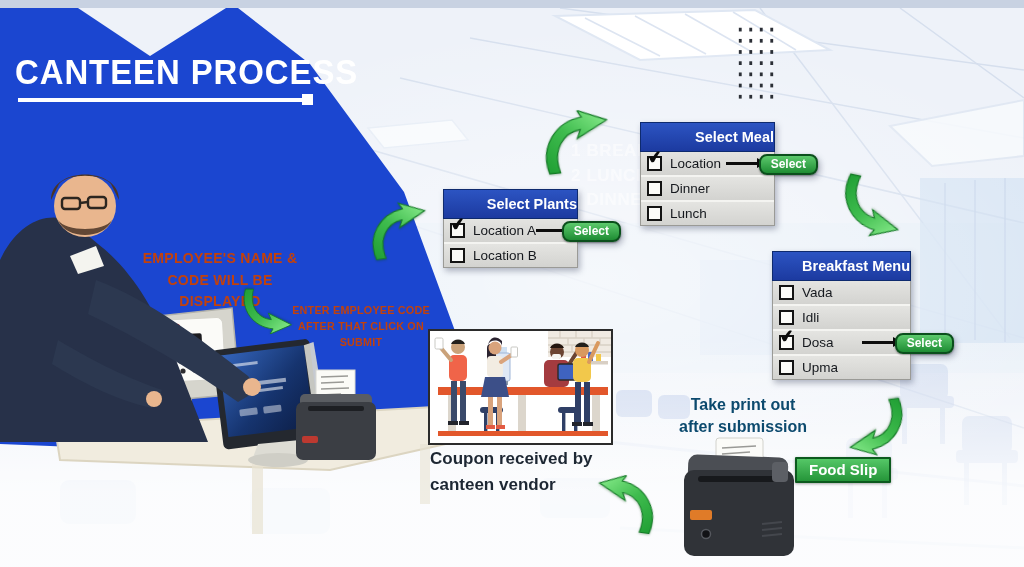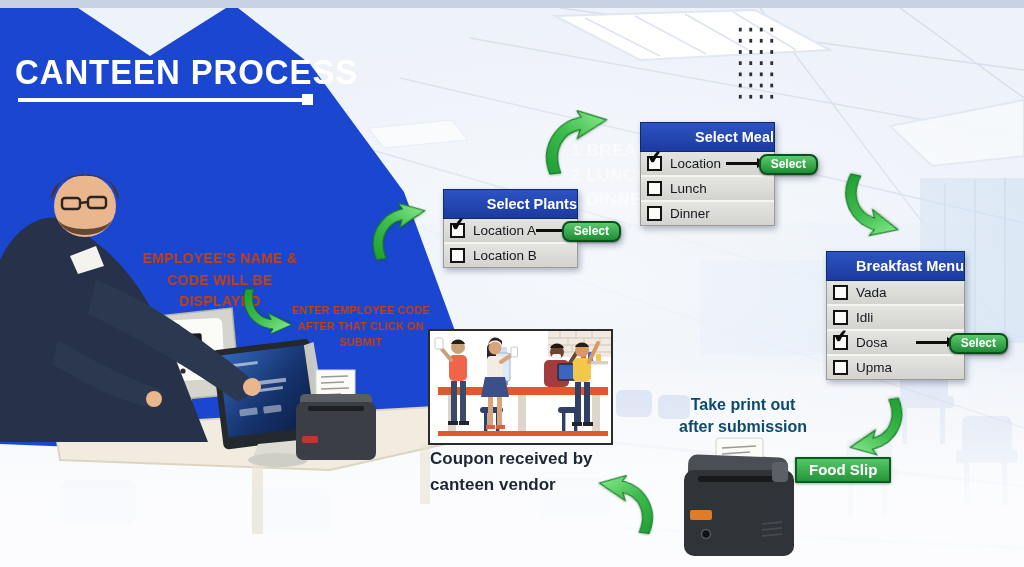--- a/index.html
+++ b/index.html
@@ -300,29 +300,29 @@
         <div class="row">
           <span class="cb">
             <span class="tick">✔</span>
           </span>
           <span class="row-label">Location</span>
           <span class="rowarrow"></span>
           <span class="sel-btn">Select</span>
         </div>
         <div class="row">
           <span class="cb"></span>
+          <span class="row-label">Dinner</span>
+        </div>
+        <div class="row">
+          <span class="cb"></span>
           <span class="row-label">Lunch</span>
-        </div>
-        <div class="row">
-          <span class="cb"></span>
-          <span class="row-label">Dinner</span>
         </div>
       </div>
   </div>
-  <div class="panel" style="left:826px;top:243px;width:139px;">
+  <div class="panel" style="left:772px;top:243px;width:139px;">
     <div class="panel-header">Breakfast Menu</div>
     <div class="panel-rows">
         <div class="row">
           <span class="cb"></span>
           <span class="row-label">Vada</span>
         </div>
         <div class="row">
           <span class="cb"></span>
           <span class="row-label">Idli</span>
         </div>

